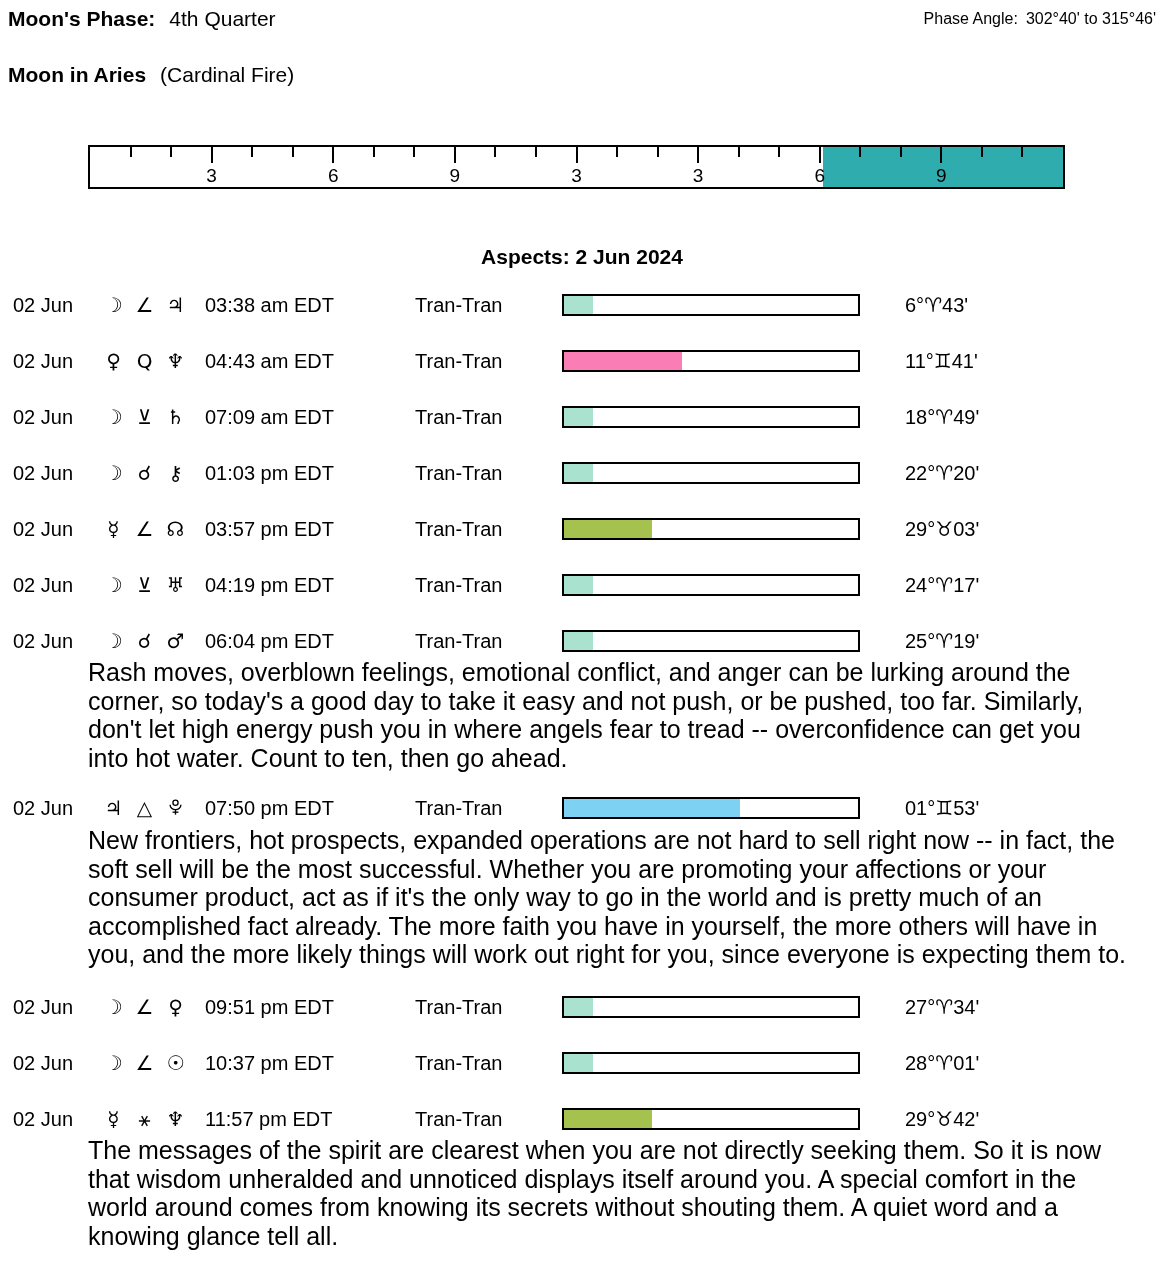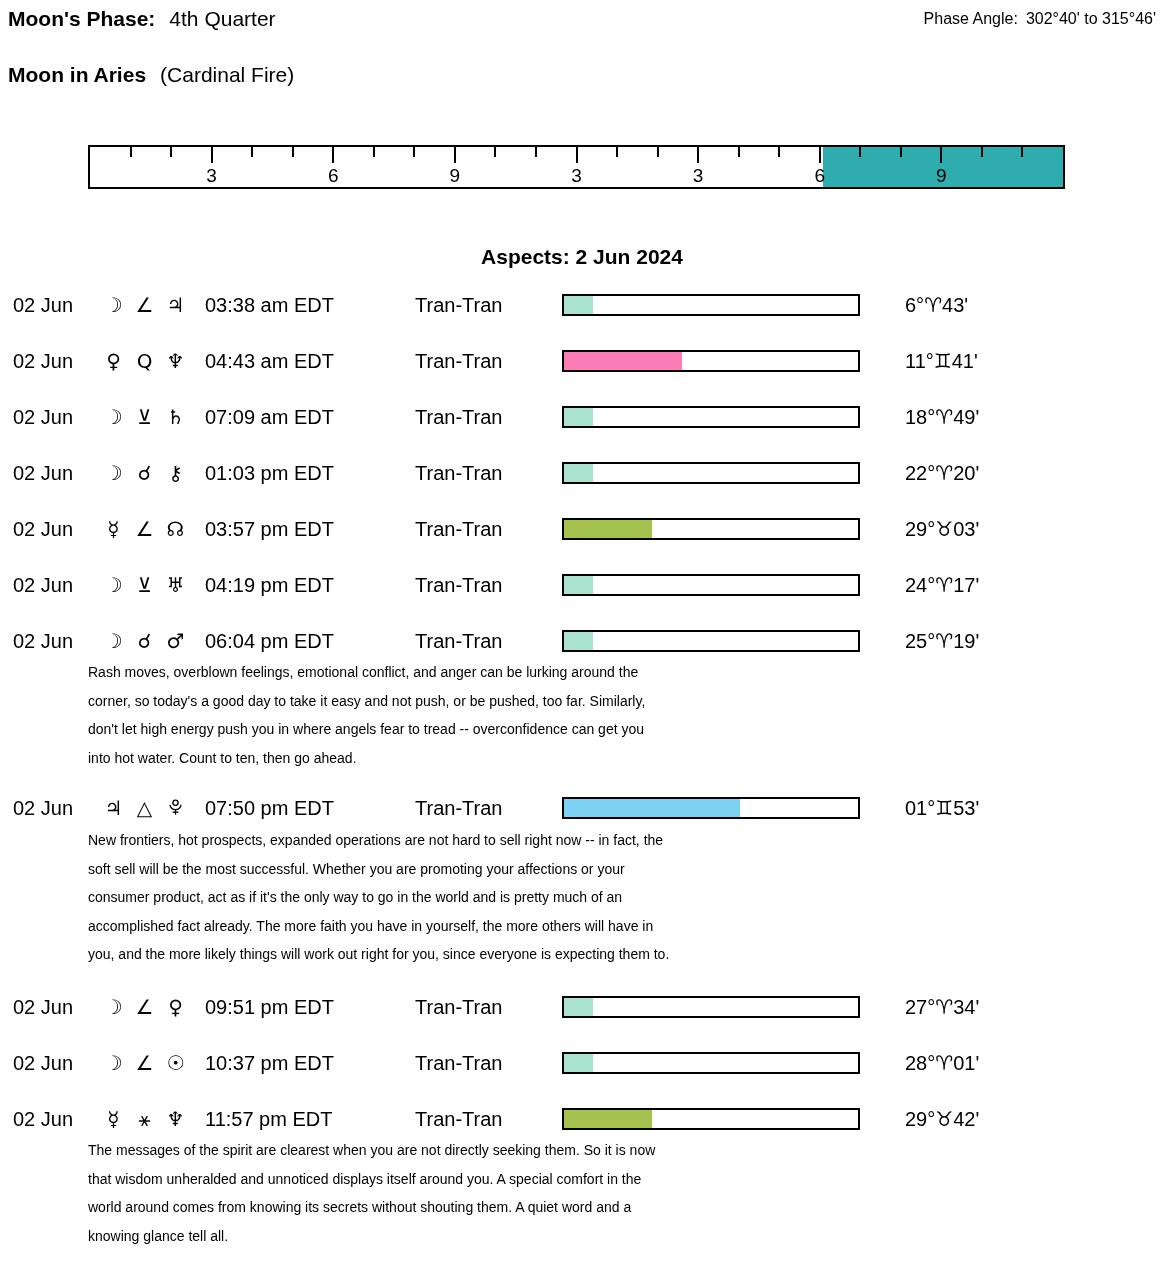--- a/index.html
+++ b/index.html
@@ -32,21 +32,21 @@
   .c-gly{position:absolute;left:90px;width:110px;}
   .g{display:inline-block;width:31px;text-align:center;
      font-family:"DejaVu Sans",sans-serif;font-size:20px;}
   .g svg{vertical-align:-3px;}
   .c-time{position:absolute;left:197px;}
   .c-type{position:absolute;left:367px;margin-left:40px;}
   .c-bar{position:absolute;left:554px;top:3px;width:294px;height:18px;border:2px solid #000;background:#fff;}
   .fill{display:block;height:100%;width:0;}
   .c-pos{position:absolute;left:897px;white-space:nowrap;}
   .zsign{font-family:"DejaVu Sans",sans-serif;}
-  .interp{position:absolute;left:88px;width:1072px;font-size:14px;line-height:28.6px;
+  .interp{position:absolute;left:88px;width:1072px;font-size:25px;line-height:28.6px;
     white-space:pre-line;}
 </style>
 </head>
 <body>
 
 <div class="page">
 
   <div class="hline h1">
     <span class="hlabel">Moon's Phase:</span><span class="hvalue">4th Quarter</span>
   </div>

